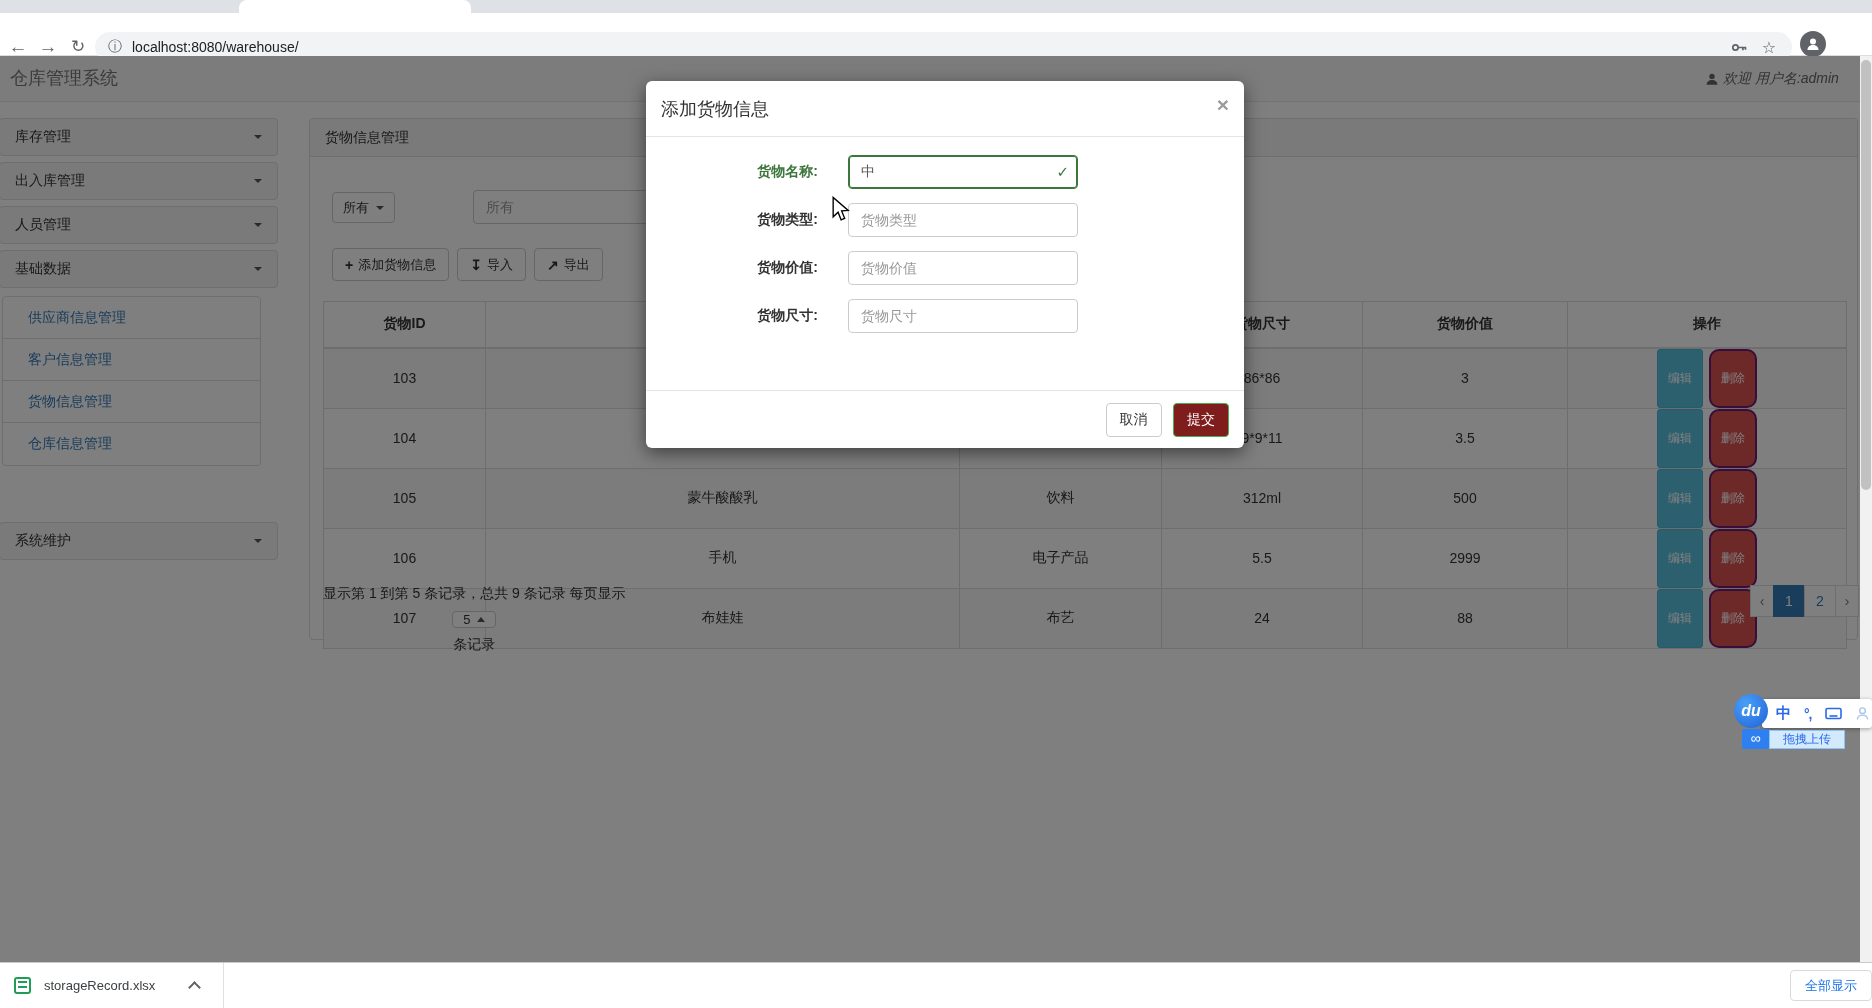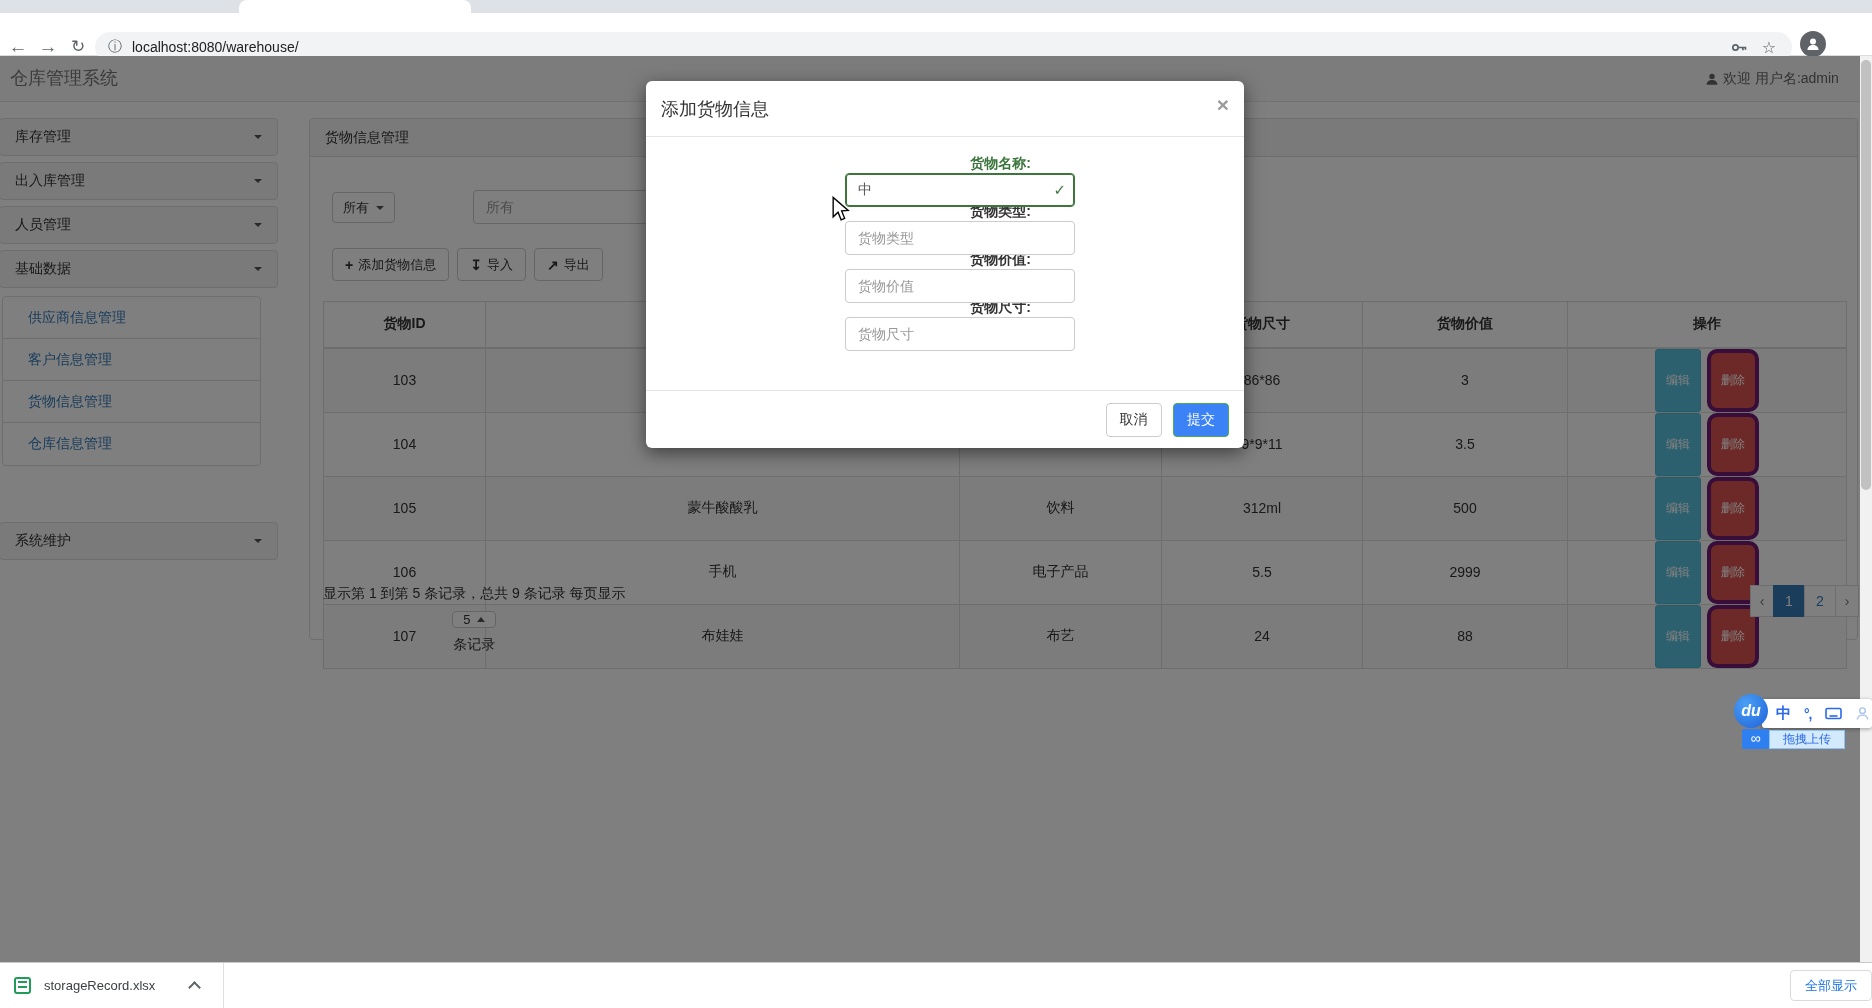--- a/index.html
+++ b/index.html
@@ -19,21 +19,21 @@
   .omnibox { left:95px; top:19px; width:1697px; height:30px; background:#f1f3f4; border-radius:15px; display:flex; align-items:center; }
   .omni-info { margin-left:13px; color:#5f6368; font-size:14px; }
   .omni-url { margin-left:10px; font-size:14px; color:#202124; }
   .omni-right { position:absolute; display:flex; align-items:center; gap:14px; right:16px; top:0; height:30px; }
   .star { font-size:16px; color:#5f6368; }
   .avatar { left:1800px; top:18px; width:26px; height:26px; border-radius:50%; background:#5f6368; display:flex; align-items:center; justify-content:center; }
 
   
   .navbar { left:0; top:56px; width:1872px; height:46px; background:#f8f8f8; border-bottom:1px solid #e7e7e7; }
   .brand { position:absolute; left:10px; top:0; line-height:45px; font-size:18px; color:#777; }
-  .welcome { position:absolute; left:1705px; top:0; height:45px; display:flex; align-items:center; gap:4px; font-size:14px; color:#666; white-space:nowrap; }
+  .welcome { position:absolute; left:1705px; top:0; height:45px; display:flex; align-items:center; gap:4px; font-size:14px; color:#666; white-space:nowrap;font-style:italic; }
 
   
   .side-panel { left:-1px; width:279px; height:38px; background:#f5f5f5; border:1px solid #ddd; border-radius:4px;
                 display:flex; align-items:center; justify-content:space-between; padding:0 15px; font-size:14px; color:#333; }
   .caret-down { width:0; height:0; border-left:4px solid transparent; border-right:4px solid transparent; border-top:4px solid #555; }
   .side-submenu { left:2px; top:296px; width:259px; background:#fff; border:1px solid #ddd; border-radius:4px; }
   .side-sub-item { height:42px; line-height:41px; padding-left:25px; font-size:14px; color:#337ab7; border-bottom:1px solid #ddd; }
   .side-sub-item:last-child { border-bottom:none; }
 
   
@@ -48,48 +48,48 @@
   .tool-btn { height:33px; padding:0 12px; background:#fff; border:1px solid #ccc; border-radius:4px;
               display:flex; align-items:center; gap:5px; font-size:13px; color:#333; }
   .tool-ico { font-weight:bold; font-size:14px; }
 
   table.grid { position:absolute; left:13px; top:182px; width:1523px; border-collapse:collapse; table-layout:fixed; }
   table.grid th, table.grid td { border:1px solid #ddd; height:46px; text-align:center; font-size:14px; color:#333; font-weight:normal; }
   table.grid th { font-weight:bold; border-bottom-width:2px; }
   table.grid tbody tr:nth-child(odd) { background:#f9f9f9; }
   .row-btns { display:flex; gap:6px; justify-content:center; }
   .btn-edit { background:#5bc0de; border:1px solid #46b8da; color:#fff; font-size:12px; padding:5px 10px; border-radius:3px; }
-  .btn-del  { background:#d9534f; border:4px solid #701a75; color:#fff; font-size:12px; padding:19px 10px; border-radius:10px; }
+  .btn-del  { background:#d9534f; border:2px solid #701a75; color:#fff; font-size:12px; padding:19px 10px; border-radius:10px; }
 
   .summary { left:13px; top:466px; height:34px; display:flex; align-items:center; gap:8px; font-size:14px; color:#333;flex-direction:column; }
   .pagesize-btn { height:34px; padding:0 10px; background:#fff; border:1px solid #ccc; border-radius:4px; display:flex; align-items:center; gap:7px; font-size:13px; color:#333; }
   .caret-up { width:0; height:0; border-left:4px solid transparent; border-right:4px solid transparent; border-bottom:5px solid #555; }
   .pager { left:1441px; top:466px; display:flex; }
   .pg { min-width:32px; height:32px; line-height:30px; text-align:center; background:#fff; border:1px solid #ddd; color:#337ab7; font-size:14px; margin-left:-1px; padding:0 6px; }
   .pg.arrow { min-width:24px; color:#777; padding:0 4px; }
   .pg.active { background:#337ab7; border-color:#337ab7; color:#fff; }
 
   
   .backdrop { left:0; top:56px; width:1860px; height:906px; background:rgba(0,0,0,0.5); }
   .modal { left:646px; top:81px; width:598px; height:367px; background:#fff; border-radius:6px; box-shadow:0 5px 18px rgba(0,0,0,.5); }
   .modal-header { position:relative; height:56px; padding:16px 15px; border-bottom:1px solid #e5e5e5; }
   .modal-title { font-size:18px; color:#333; }
   .modal-close { position:absolute; right:15px; top:13px; font-size:21px; font-weight:bold; color:#9b9b9b; line-height:21px; }
   .modal-body { padding-top:18px; }
-  .form-row { display:flex; align-items:center; height:34px; margin-bottom:14px;flex-direction:column; }
+  .form-row { display:flex; align-items:center; height:34px; margin-bottom:14px; }
   .form-label { width:172px; text-align:right; font-size:14px; font-weight:bold; color:#333; }
   .form-label.ok { color:#3c763d; }
   .input-wrap { position:relative; margin-left:30px; }
   .form-input { width:230px; height:34px; border:1px solid #ccc; border-radius:4px; padding:0 12px; font-size:14px; color:#555; }
   .form-input::placeholder { color:#999; }
   .form-input.ok { border-color:#3c763d; box-shadow:0 0 0 1px #3c763d inset; }
   .check { position:absolute; right:9px; top:8px; color:#3c763d; font-size:15px; font-weight:bold; }
   .modal-footer { position:absolute; left:0; bottom:0; width:100%; height:58px; border-top:1px solid #e5e5e5; text-align:right; padding:12px 15px; }
   .btn-cancel { padding:7px 13px; font-size:14px; background:#fff; border:1px solid #ccc; border-radius:4px; color:#333; margin-right:7px; }
-  .btn-submit { padding:7px 13px; font-size:14px; background:#3b82f6; border:1px solid #4cae4c; border-radius:4px; color:#fff; }
+  .btn-submit { padding:7px 13px; font-size:14px; background:#7f1d1d; border:1px solid #4cae4c; border-radius:4px; color:#fff; }
 
   
   .scrollbar { left:1860px; top:56px; width:12px; height:906px; background:#f1f1f1; }
   .scroll-thumb { left:1861px; top:60px; width:10px; height:430px; background:#c1c1c1; border-radius:5px; }
 
   
   .shelf { left:0; top:962px; width:1872px; height:46px; background:#fff; border-top:1px solid #c9c9c9; }
   .xlsx-ico { position:absolute; left:14px; top:14px; width:17px; height:17px; border:2px solid #1f9d58; border-radius:3px;
               background:repeating-linear-gradient(#fff 0 2px, #1f9d58 2px 4px, #fff 4px 5px); background-clip:content-box; padding:2px; }
   .shelf-name { position:absolute; left:44px; top:0; line-height:45px; font-size:13px; color:#3c4043; }

